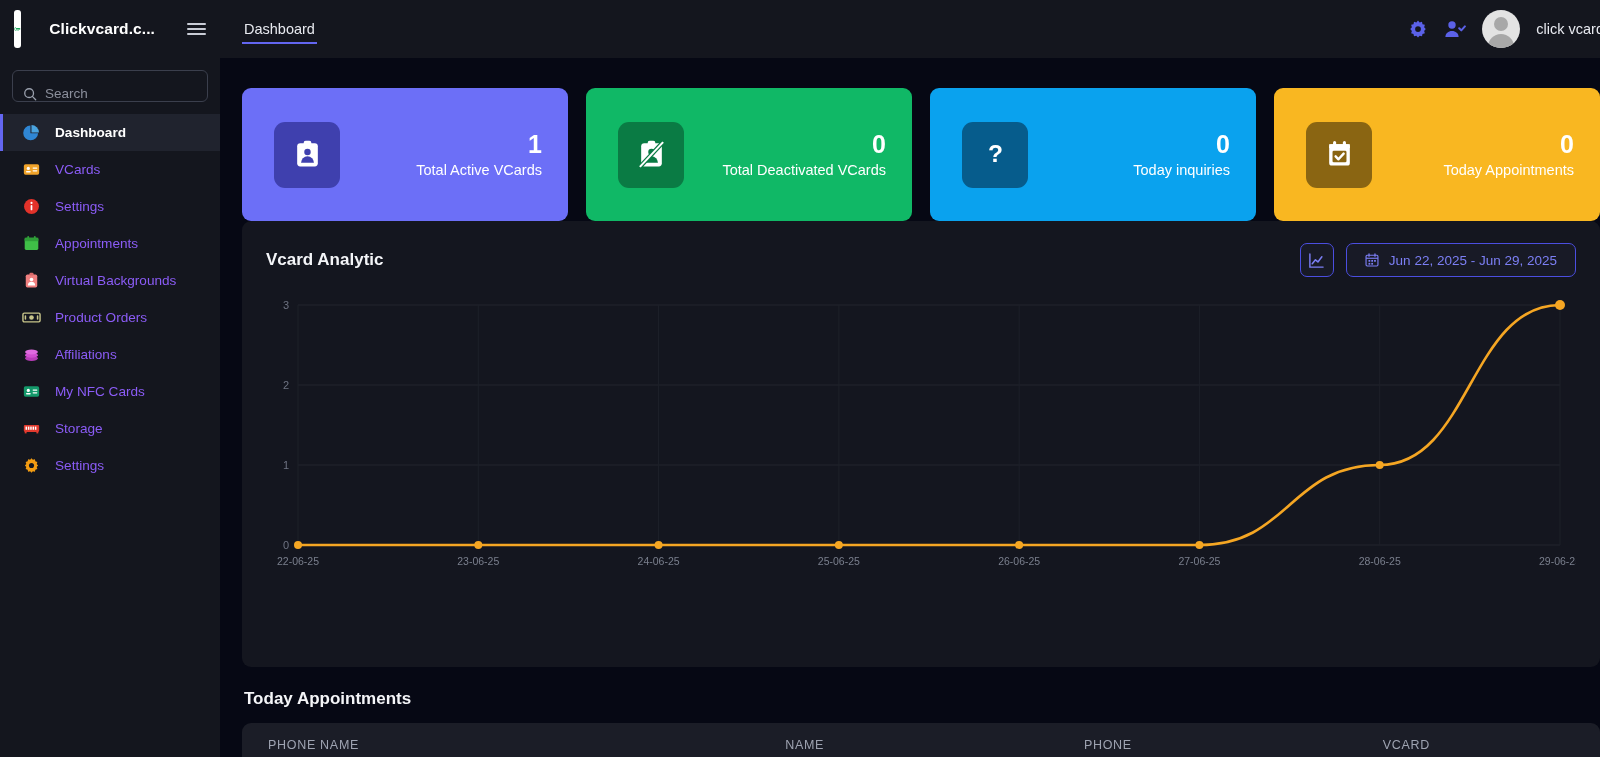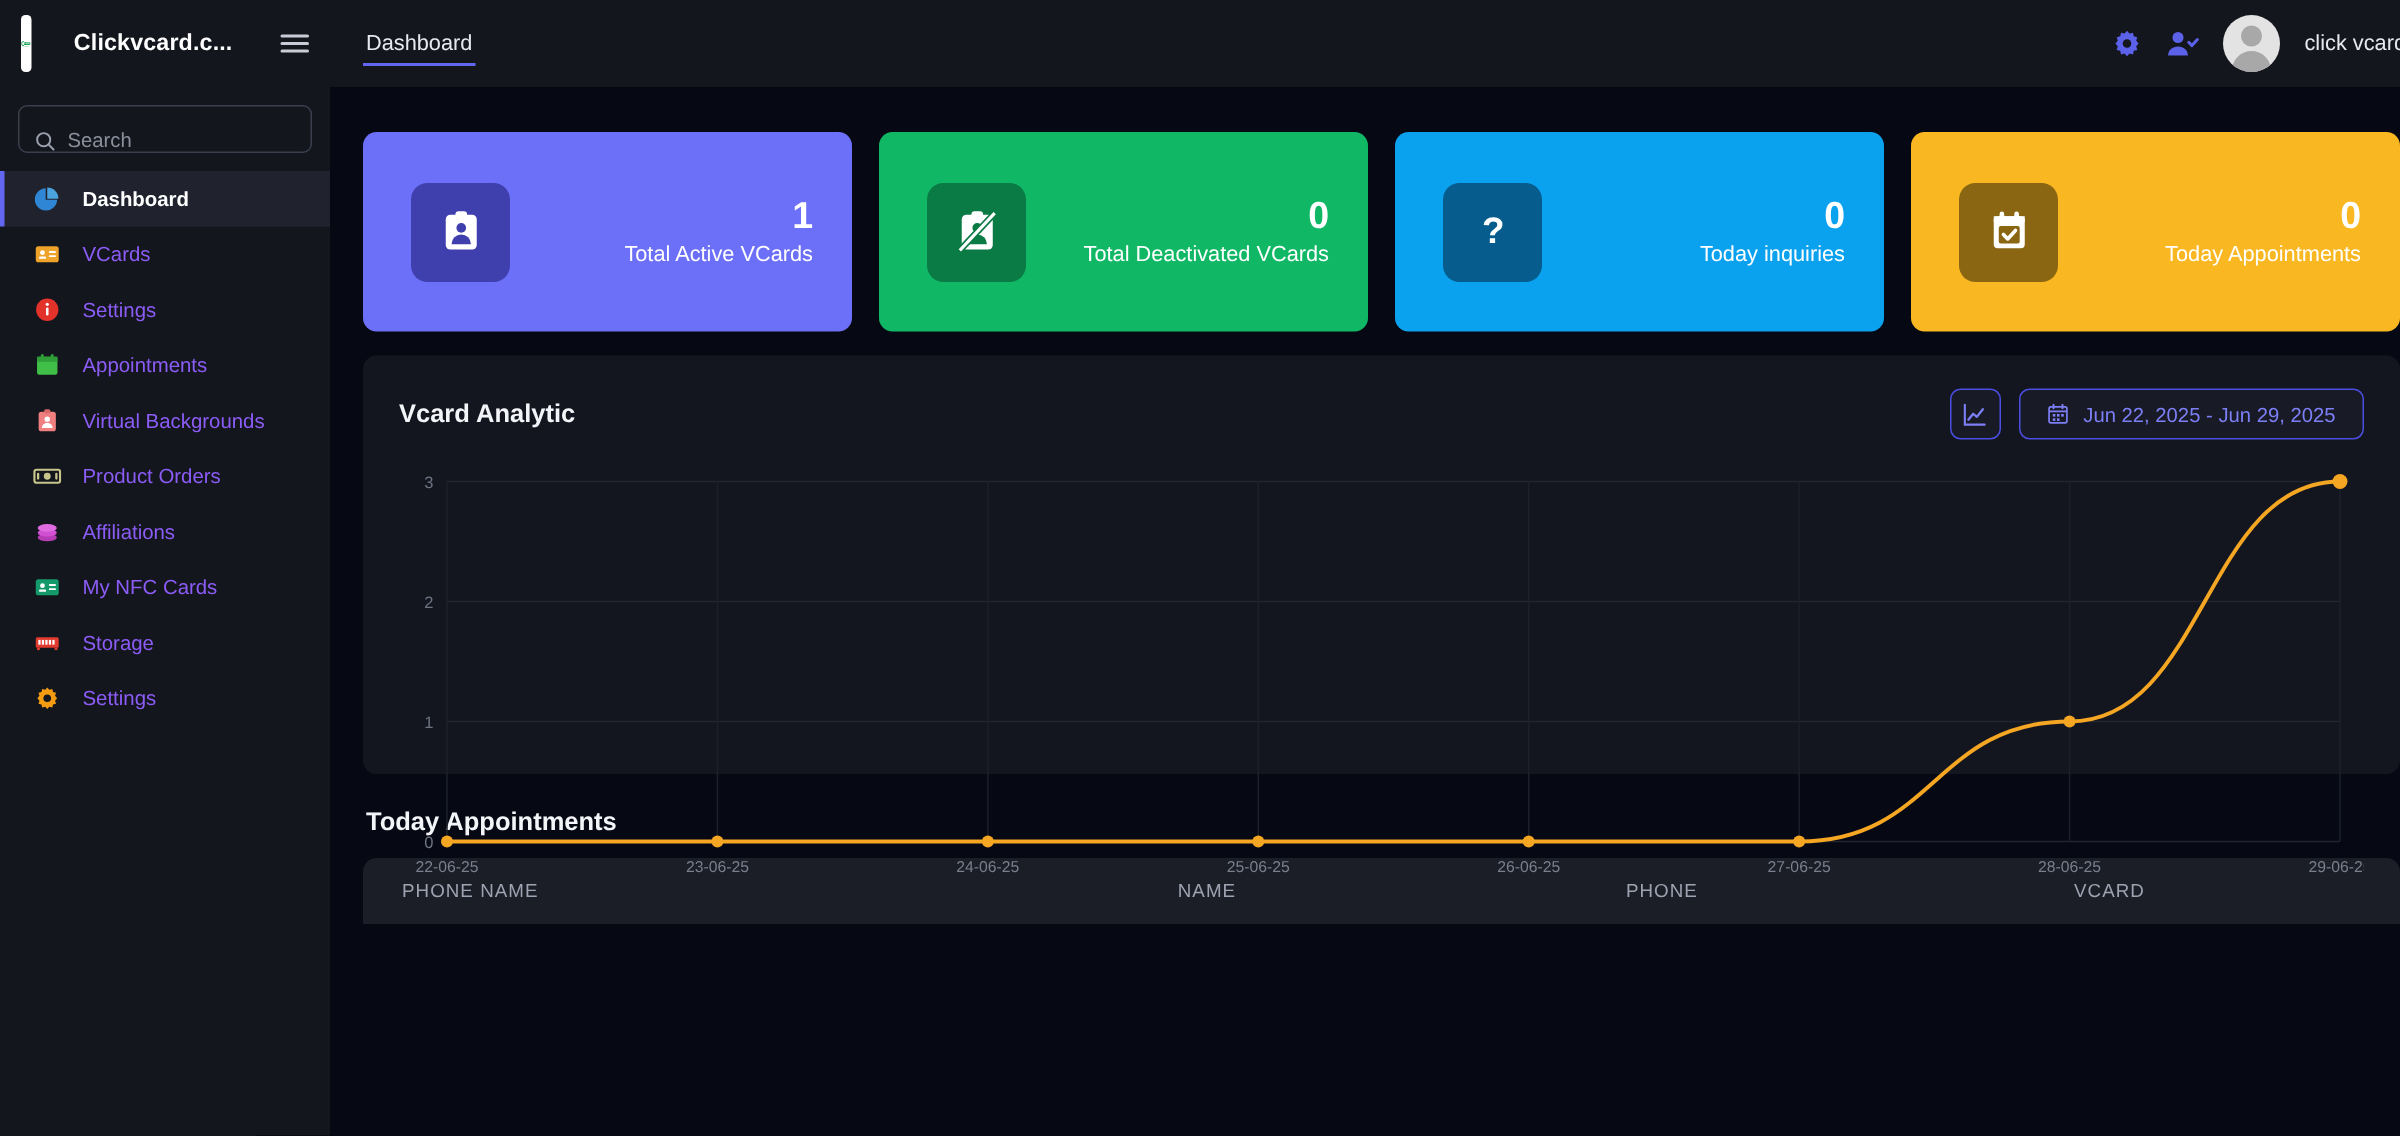--- a/index.html
+++ b/index.html
@@ -98,22 +98,22 @@
   .card-ico {
     width: 66px; height: 66px; border-radius: 11px;
     display: flex; align-items: center; justify-content: center; flex: 0 0 66px;
   }
   .card-text { margin-left: auto; text-align: right; }
   .card-value { color: #ffffff; font-size: 25px; font-weight: 700; line-height: 1.1; }
   .card-label { color: #ffffff; font-size: 14.5px; margin-top: 4px; }
 
   
   .panel {
-    margin-top: 16px; background: #14161f; border-radius: 9px;
-    padding: 22px 24px 3px 24px; height: 279px;
+    margin-top: 0; background: #14161f; border-radius: 9px;
+    padding: 22px 24px 3px 24px; height: 446px;
   }
   .panel-head { display: flex; align-items: center; }
   .panel-title { color: #f4f5f8; font-size: 17px; font-weight: 700; }
   .panel-actions { margin-left: auto; display: flex; align-items: center; gap: 12px; }
   .icon-btn {
     width: 34px; height: 34px; border: 1px solid #4b4ee0; border-radius: 7px;
     display: flex; align-items: center; justify-content: center; cursor: pointer;
     background: #181a26;
   }
   .date-btn {

